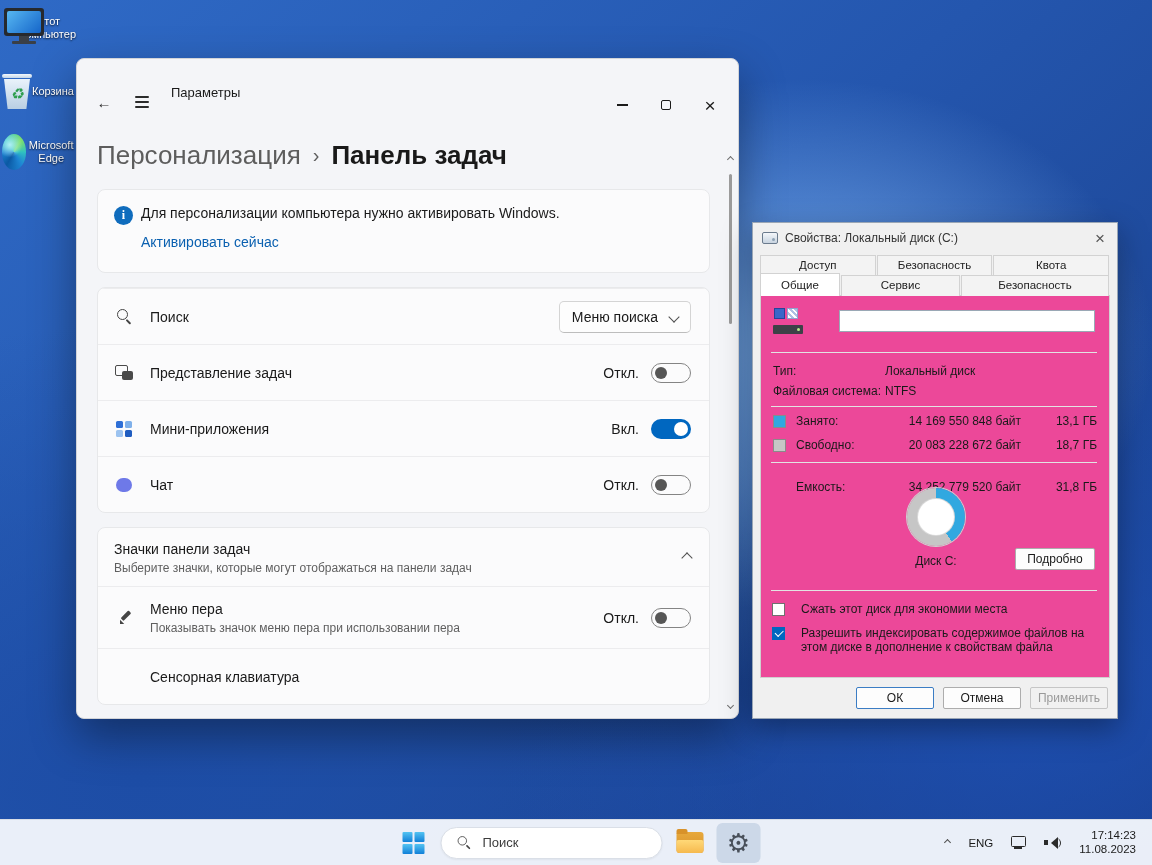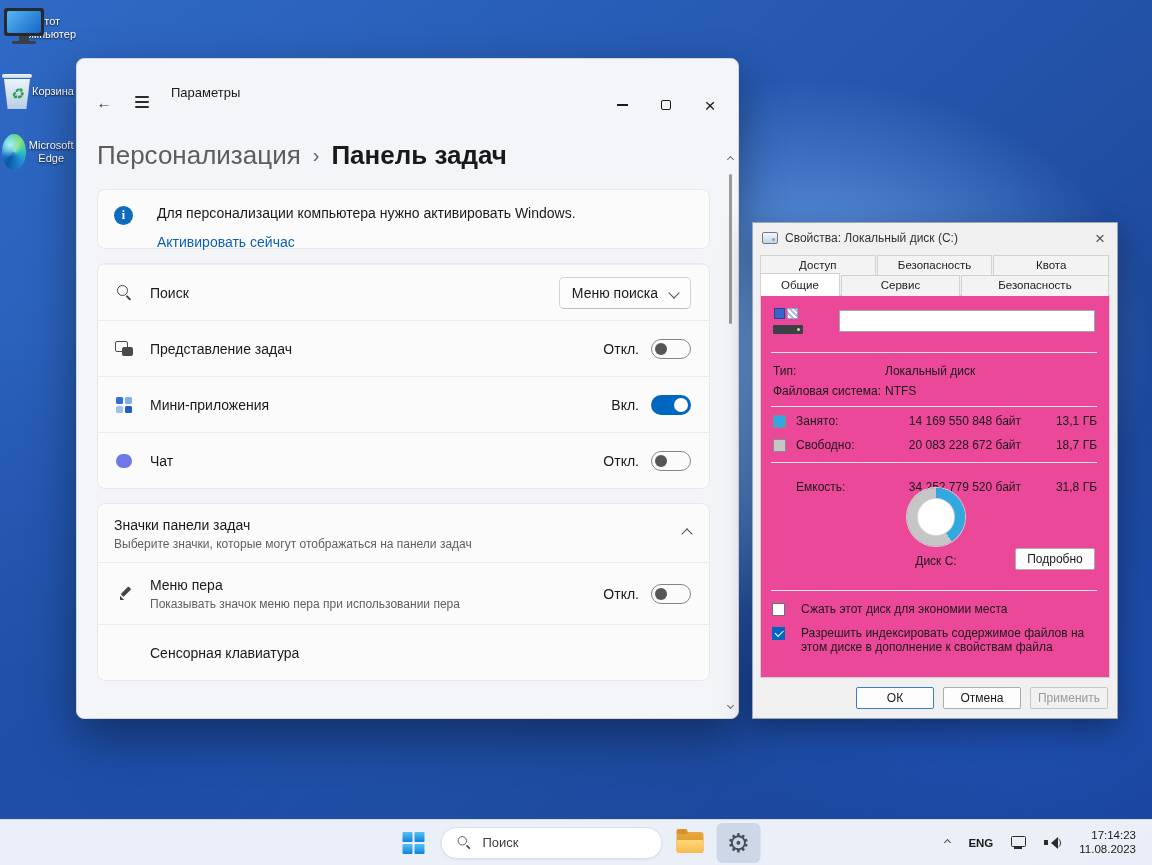--- a/index.html
+++ b/index.html
@@ -42,21 +42,21 @@
   .cap-btn { width:44px; height:40px; border:none; background:transparent; display:flex; align-items:center; justify-content:center; cursor:pointer; }
   .glyph-min { width:11px; height:1.4px; background:#1a1a1a; display:inline-block; }
   .glyph-max { width:10px; height:10px; border:1.2px solid #1a1a1a; border-radius:2px; display:inline-block; }
   .glyph-close::before { content:"×"; font-size:19px; line-height:1; color:#1a1a1a; }
   .s-breadcrumb { padding:8px 0 0 20px; height:48px; font-size:26px; display:flex; align-items:center; gap:12px; }
   .bc-parent { color:#5d5d5d; cursor:pointer; }
   .bc-sep { color:#5d5d5d; font-size:20px; }
   .bc-current { color:#191919; font-weight:700; }
   .s-content { padding:14px 28px 0 20px; }
   .card { background:#fbfbfc; border:1px solid #e7e8ea; border-radius:8px; }
-  .banner { display:flex; gap:24px; padding:15px 16px; margin-bottom:14px; height:60px; }
+  .banner { display:flex; gap:8px; padding:15px 16px; margin-bottom:14px; height:84px; }
   .icon-info { flex:0 0 auto; width:19px; height:19px; border-radius:50%; background:#0f6cbd; margin-top:1px; position:relative; }
   .icon-info::before { content:"i"; position:absolute; inset:0; color:#fff; font-size:12px; font-weight:700; display:flex; align-items:center; justify-content:center; font-family:"Liberation Serif", serif; }
   .banner-text { font-size:14px; }
   .banner-link { display:inline-block; margin-top:13px; font-size:14px; color:#0a60b0; cursor:pointer; text-decoration:none; }
   .section { margin-bottom:14px; overflow:hidden; }
   .sec-head { display:flex; align-items:center; justify-content:space-between; padding:11px 18px 9px 16px; height:58px; cursor:pointer; }
   .sec-title { font-size:14px; color:#191919; }
   .sec-sub { font-size:12px; color:#5f5f5f; margin-top:4px; }
   .chev { display:inline-block; width:8px; height:8px; border-right:1.5px solid #4f4f4f; border-bottom:1.5px solid #4f4f4f; }
   .chev.up { transform:rotate(-135deg); }
@@ -151,21 +151,21 @@
   .win-logo i { background:linear-gradient(180deg,#53c3f2,#1180d8); border-radius:1px; }
   .tb-search { width:222px; height:32px; border-radius:16px; background:#fff; border:1px solid #dadfe7; box-shadow:0 1px 2px rgba(0,0,0,.05); display:flex; align-items:center; gap:10px; padding:0 14px; cursor:text; }
   .tb-search .icon-search { transform:scale(.85); }
   .tb-search-text { font-size:13px; color:#3c3c3c; }
   .icon-folder { position:relative; width:27px; height:21px; }
   .icon-folder .folder-back { position:absolute; inset:0; background:linear-gradient(#e7a83c,#d8922a); border-radius:3px; }
   .icon-folder .folder-back::before { content:""; position:absolute; top:-3px; left:0; width:11px; height:5px; background:#d8922a; border-radius:2px 2px 0 0; }
   .icon-folder .folder-front { position:absolute; left:0; right:0; bottom:0; height:13px; background:linear-gradient(#ffd978,#f6b94e); border-radius:2px 2px 3px 3px; }
   .icon-gear::before { content:"⚙"; font-size:26px; line-height:1; color:#49505a; }
   .tb-right { position:absolute; right:8px; top:0; height:100%; display:flex; align-items:center; gap:2px; }
-  .tray-btn { height:36px; border:none; background:transparent; border-radius:4px; display:flex; align-items:center; justify-content:center; padding:0 8px; cursor:pointer; font-size:11.5px; color:#1b1b1b; font-family:inherit;font-weight:bold; }
+  .tray-btn { height:36px; border:none; background:transparent; border-radius:4px; display:flex; align-items:center; justify-content:center; padding:0 8px; cursor:pointer; font-size:11.5px; color:#1b1b1b; font-family:inherit; }
   .icon-net { position:relative; width:15px; height:13px; }
   .icon-net::before { content:""; position:absolute; left:0; top:0; width:13px; height:9px; border:1.5px solid #2b2b2b; border-radius:1.5px; }
   .icon-net::after { content:""; position:absolute; left:3px; bottom:0; width:8px; height:1.6px; background:#2b2b2b; }
   .icon-vol { position:relative; width:17px; height:14px; }
   .icon-vol::before { content:""; position:absolute; left:0; top:4.5px; width:4px; height:5px; background:#2b2b2b; }
   .icon-vol::after { content:""; position:absolute; left:1px; top:1px; border:6px solid transparent; border-right:7px solid #2b2b2b; }
   .icon-vol i { position:absolute; right:0; top:2px; width:6px; height:10px; border-right:1.6px solid #2b2b2b; border-radius:0 7px 7px 0; }
   .tray-clock { display:flex; flex-direction:column; align-items:flex-end; gap:1px; border:none; background:transparent; font-size:11.5px; line-height:13px; color:#1b1b1b; padding:0 8px; cursor:pointer; font-family:inherit; }
 </style>
 </head>

